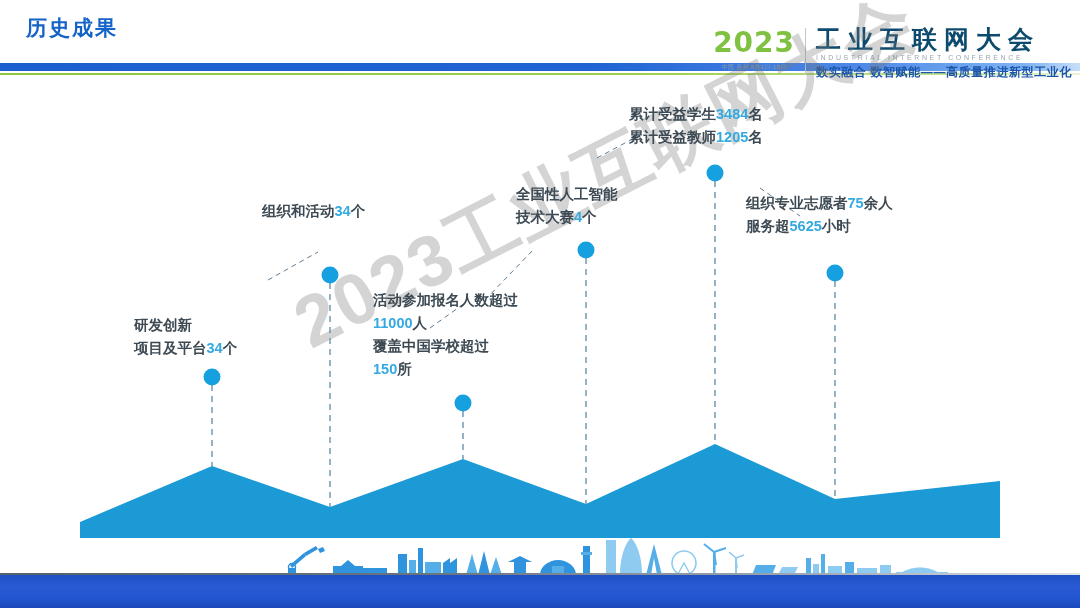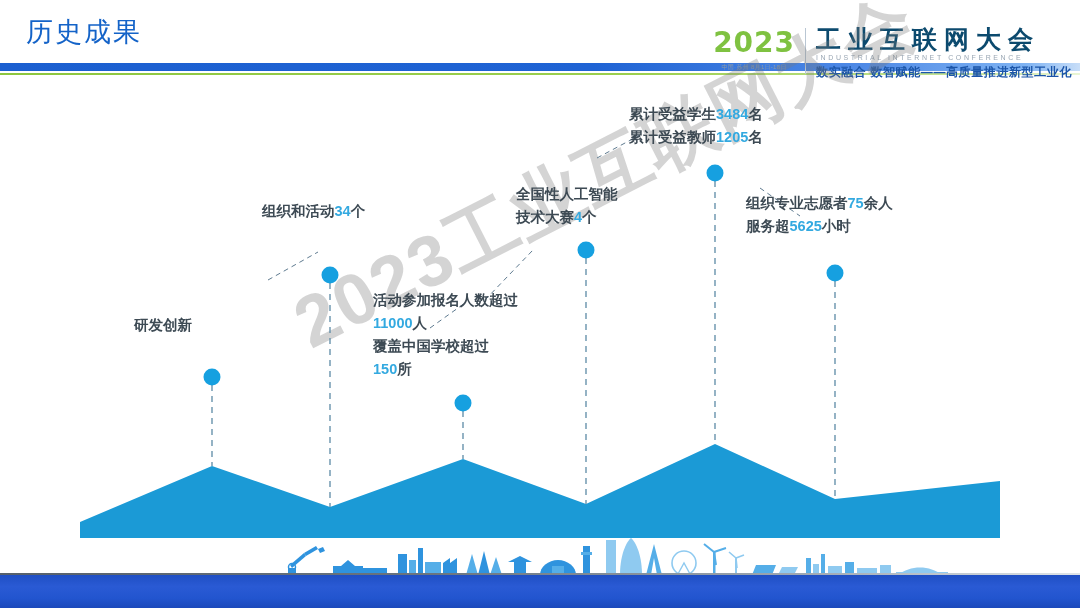--- a/index.html
+++ b/index.html
@@ -22,22 +22,22 @@
   #header {
     position: absolute;
     left: 0; top: 0;
     width: 1080px;
     height: 92px;
   }
   #header-title {
     position: absolute;
     left: 26px;
     top: 14px;
-    font-size: 27px;
-    font-weight: normal;
+    font-size: 21px;
+    font-weight: bold;
     letter-spacing: 2px;
     color: #1463c8;
     text-align: center;
   }
   .header-rule-blue {
     position: absolute;
     left: 0;
     top: 63px;
     width: 1080px;
     height: 8px;
@@ -230,20 +230,21 @@
         <line x1="586" y1="166" x2="586" y2="412" stroke="#5c8aa6" stroke-width="1.3" stroke-dasharray="6,5"></line>
         <circle cx="586" cy="158" r="8.5" fill="#16a0e0"></circle>
         <line x1="715" y1="89" x2="715" y2="352" stroke="#5c8aa6" stroke-width="1.3" stroke-dasharray="6,5"></line>
         <circle cx="715" cy="81" r="8.5" fill="#16a0e0"></circle>
         <line x1="835" y1="189" x2="835" y2="407" stroke="#5c8aa6" stroke-width="1.3" stroke-dasharray="6,5"></line>
         <circle cx="835" cy="181" r="8.5" fill="#16a0e0"></circle>
       </svg>
     <div id="labels-layer">
         <div class="label" style="left: 134px; top: 222px; width: 170px;">
           <div><span>研发创新</span></div>
+          <div><span>项目及平台</span><span class="num">34</span><span>个</span></div>
         </div>
         <div class="label" style="left: 262px; top: 108px; width: 170px;">
           <div><span>组织和活动</span><span class="num">34</span><span>个</span></div>
         </div>
         <div class="label" style="left: 373px; top: 197px; width: 180px;">
           <div><span>活动参加报名人数超过</span></div>
           <div><span class="num">11000</span><span>人</span></div>
           <div><span>覆盖中国学校超过</span></div>
           <div><span class="num">150</span><span>所</span></div>
         </div>

